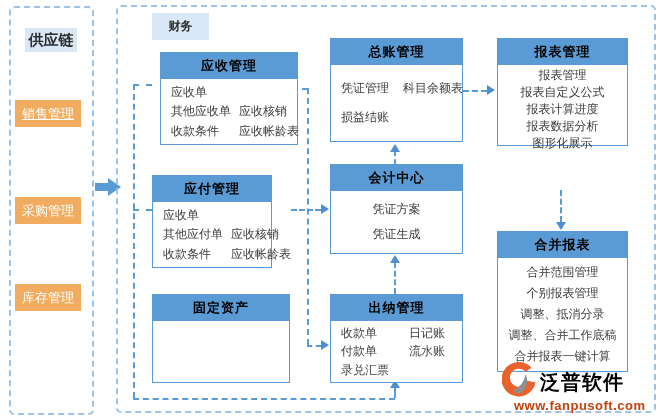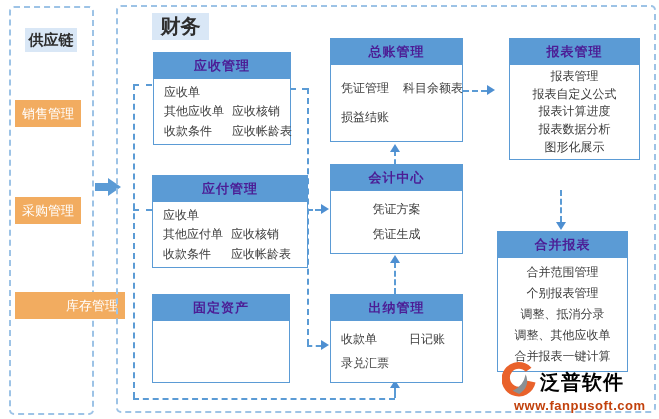--- a/index.html
+++ b/index.html
@@ -10,54 +10,54 @@
   
   .panel{position:absolute;border:2px dashed #9DC3E6;border-radius:5px;background:transparent;}
   .panel-supply{left:9px;top:6px;width:81px;height:405px;}
   .panel-finance{left:116px;top:5px;width:536px;height:404px;}
   
   .chip-title{
     position:absolute;background:#D9E7F6;color:#2e2e2e;font-weight:bold;
     display:flex;align-items:center;justify-content:center;
   }
   .chip-supply{left:25px;top:28px;width:52px;height:24px;font-size:15px;}
-  .chip-finance{left:152px;top:13px;width:57px;height:27px;font-size:20px;}
+  .chip-finance{left:152px;top:13px;width:57px;height:27px;font-size:12px;}
   .chip-orange{
     position:absolute;left:15px;width:66px;height:27px;background:#F2AC60;color:#fff;
     font-size:13px;display:flex;align-items:center;justify-content:center;
   }
   
   .big-arrow{position:absolute;left:95px;top:178px;width:26px;height:18px;}
   
   .box{
     position:absolute;background:#fff;border:1px solid #5B9BD5;
     display:flex;flex-direction:column;box-sizing:border-box;
   }
   .box-header{
-    height:26px;min-height:26px;background:#5B9BD5;color:#4c1d95;font-size:13px;font-weight:bold;
+    height:26px;min-height:26px;background:#5B9BD5;color:#000000;font-size:13px;font-weight:bold;
     display:flex;align-items:center;justify-content:center;letter-spacing:1px;
   }
   .box-body{
     flex:1;display:flex;flex-direction:column;justify-content:space-evenly;
     font-size:12px;color:#3d3d3d;padding:2px 6px 2px 10px;
   }
   .box-row{display:flex;align-items:center;white-space:nowrap;}
   .box.align-left  .box-row{justify-content:flex-start;}
   .box.align-left  .box-cell:first-child{min-width:68px;}
   .box.cols2 .box-cell:first-child{min-width:62px;}
   .box.align-center .box-body{padding:2px 4px;}
   .box.align-center .box-row{justify-content:center;}
   
-  .b-receivables{left:153px;top:52px;width:138px;height:93px;}
-  .b-payables{left:152px;top:175px;width:156px;height:93px;}
+  .b-receivables{left:160px;top:52px;width:138px;height:93px;}
+  .b-payables{left:152px;top:175px;width:120px;height:93px;}
   .b-fixed{left:152px;top:294px;width:138px;height:89px;}
   .b-ledger{left:330px;top:38px;width:133px;height:104px;}
   .b-acct{left:330px;top:164px;width:133px;height:90px;}
   .b-cashier{left:330px;top:294px;width:133px;height:89px;}
-  .b-reports{left:509px;top:38px;width:131px;height:122px;}
+  .b-reports{left:497px;top:38px;width:131px;height:108px;}
   .b-consolidated{left:497px;top:231px;width:131px;height:141px;}
   
   .hline{position:absolute;height:0;border-top:2px dashed #5B9BD5;}
   .vline{position:absolute;width:0;border-left:2px dashed #5B9BD5;}
   .ah{position:absolute;width:0;height:0;}
   .ah-right{border-top:5px solid transparent;border-bottom:5px solid transparent;border-left:8px solid #4E8FD1;}
   .ah-up{border-left:5px solid transparent;border-right:5px solid transparent;border-bottom:8px solid #4E8FD1;}
   .ah-down{border-left:5px solid transparent;border-right:5px solid transparent;border-top:8px solid #4E8FD1;}
   
   .logo{position:absolute;left:502px;top:362px;width:155px;height:54px;display:flex;flex-direction:column;z-index:5;}
@@ -65,23 +65,23 @@
   .logo-name{font-size:20px;font-weight:bold;color:#000000;letter-spacing:1px;text-shadow:0 1px 0 #fff;}
   .logo-url{font-size:13px;font-weight:bold;color:#c2410c;margin-left:12px;margin-top:-4px;letter-spacing:0.5px;}
 </style>
 </head>
 <body>
 
 <div class="stage">
 
   <div class="panel panel-supply"></div>
   <div class="chip-title chip-supply">供应链</div>
-  <div class="chip-orange" style="top:100px;">销售管理</div>
+  <div class="chip-orange" style="top:100px;text-decoration:underline;">销售管理</div>
   <div class="chip-orange" style="top:197px;">采购管理</div>
-  <div class="chip-orange" style="top:292px;padding-left:44px;">库存管理</div>
+  <div class="chip-orange" style="top:284px;">库存管理</div>
 
   <div class="big-arrow">
     <svg width="26" height="18" viewBox="0 0 26 18">
         <polygon points="0,5 13,5 13,0 26,9 13,18 13,13 0,13" fill="#5B9BD5"></polygon>
       </svg>
   </div>
 
   <div class="panel panel-finance"></div>
   <div class="chip-title chip-finance">财务</div>
 
@@ -168,20 +168,24 @@
       </div>
   </div>
   <div class="box align-left b-cashier">
     <div class="box-header">出纳管理</div>
     <div class="box-body">
         <div class="box-row">
           <span class="box-cell">收款单</span>
           <span class="box-cell">日记账</span>
         </div>
         <div class="box-row">
+          <span class="box-cell">付款单</span>
+          <span class="box-cell">流水账</span>
+        </div>
+        <div class="box-row">
           <span class="box-cell">录兑汇票</span>
         </div>
       </div>
   </div>
   <div class="box align-center b-reports">
     <div class="box-header">报表管理</div>
     <div class="box-body">
         <div class="box-row">
           <span class="box-cell">报表管理</span>
         </div>
@@ -205,21 +209,21 @@
         <div class="box-row">
           <span class="box-cell">合并范围管理</span>
         </div>
         <div class="box-row">
           <span class="box-cell">个别报表管理</span>
         </div>
         <div class="box-row">
           <span class="box-cell">调整、抵消分录</span>
         </div>
         <div class="box-row">
-          <span class="box-cell">调整、其他应收单</span>
+          <span class="box-cell">调整、合并工作底稿</span>
         </div>
         <div class="box-row">
           <span class="box-cell">合并报表一键计算</span>
         </div>
       </div>
   </div>
 
   <div class="logo">
     <div class="logo-top">
       <span style="margin-right:2px;">

